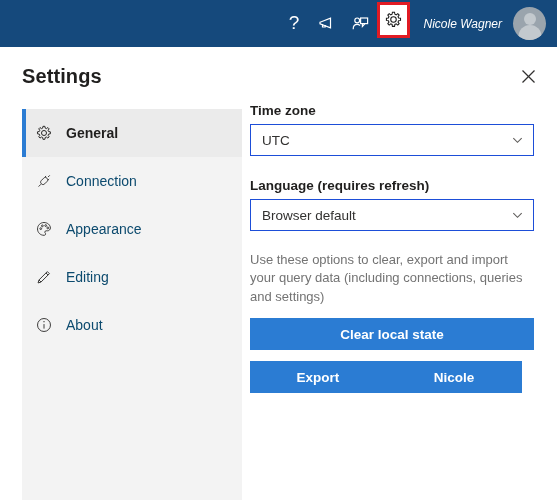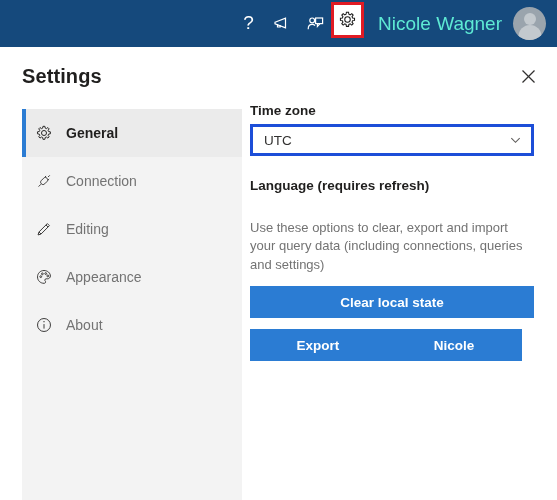--- a/index.html
+++ b/index.html
@@ -71,25 +71,26 @@
   .tb-gear-icon {
     position: relative;
     z-index: 2;
     color: #1a1a1a;
     display: flex;
     align-items: center;
     justify-content: center;
     margin-top: -9px;
   }
   .user-name {
-    color: #5eead4;
-    font-size: 19px;
+    color: #ffffff;
+    font-size: 12px;
     margin-left: 14px;
     margin-right: 11px;
     white-space: nowrap;
+    font-style: italic;
   }
   .avatar {
     width: 33px;
     height: 33px;
     border-radius: 50%;
     background: #9aa4ad;
     margin-right: 11px;
     position: relative;
     overflow: hidden;
     flex: none;
@@ -172,21 +173,21 @@
   .nav-icon {
     width: 44px;
     display: flex;
     align-items: center;
     justify-content: center;
     color: #201f1e;
     flex: none;
   }
   .nav-label {
     font-size: 14px;
-    color: #737373;
+    color: #0c4a6e;
   }
   .nav-item.active .nav-label {
     font-weight: bold;
     color: #201f1e;
   }
 
   
   .content {
     position: absolute;
     left: 250px;
@@ -196,21 +197,21 @@
   .field-label {
     font-size: 13.5px;
     font-weight: bold;
     color: #201f1e;
     margin-bottom: 6px;
   }
   .select-box {
     position: relative;
     width: 284px;
     height: 32px;
-    border: 3px solid #1d4ed8;
+    border: 1px solid #1d4ed8;
     box-sizing: border-box;
     background: #ffffff;
     display: flex;
     align-items: center;
     cursor: pointer;
   }
   .select-value {
     font-size: 13.5px;
     color: #323130;
     padding-left: 11px;
@@ -341,39 +342,39 @@
           <path d="M12.3 4.4 L10.9 5.8"></path>
           <path d="M15.7 7.8 L14.3 9.2"></path>
         </svg>
       </span>
       <span class="nav-label">Connection</span>
     </div>
 
     <div class="nav-item">
       <span class="nav-icon">
         <svg width="18" height="18" viewBox="0 0 20 20" fill="none" stroke="#323130" stroke-width="1.05">
-          <path d="M3.4 16.6 L4.4 13.3 L13.7 4 L16 6.3 L6.7 15.6 Z"></path>
-          <path d="M12.2 5.5 L14.5 7.8"></path>
-          <path d="M4.4 13.3 L6.7 15.6"></path>
-        </svg>
-      </span>
-      <span class="nav-label">Editing</span>
-    </div>
-
-    <div class="nav-item">
-      <span class="nav-icon">
-        <svg width="18" height="18" viewBox="0 0 20 20" fill="none" stroke="#323130" stroke-width="1.05">
           <path d="M10 2.8 C5.9 2.8 2.8 5.9 2.8 9.9 C2.8 13.9 5.9 17 10 17 C11.1 17 11.8 16.4 11.8 15.5 C11.8 15.1 11.6 14.7 11.3 14.4 C11 14.1 10.9 13.8 10.9 13.4 C10.9 12.6 11.6 12 12.4 12 L13.9 12 C15.6 12 17.1 10.6 17.1 8.9 C17.1 5.5 13.9 2.8 10 2.8 Z"></path>
           <circle cx="6.4" cy="9.6" r="1"></circle>
           <circle cx="8.2" cy="6.5" r="1"></circle>
           <circle cx="11.9" cy="6.2" r="1"></circle>
           <circle cx="14.2" cy="8.8" r="1"></circle>
         </svg>
       </span>
       <span class="nav-label">Appearance</span>
+    </div>
+
+    <div class="nav-item">
+      <span class="nav-icon">
+        <svg width="18" height="18" viewBox="0 0 20 20" fill="none" stroke="#323130" stroke-width="1.05">
+          <path d="M3.4 16.6 L4.4 13.3 L13.7 4 L16 6.3 L6.7 15.6 Z"></path>
+          <path d="M12.2 5.5 L14.5 7.8"></path>
+          <path d="M4.4 13.3 L6.7 15.6"></path>
+        </svg>
+      </span>
+      <span class="nav-label">Editing</span>
     </div>
 
     <div class="nav-item">
       <span class="nav-icon">
         <svg width="18" height="18" viewBox="0 0 20 20" fill="none" stroke="#323130" stroke-width="1.05">
           <circle cx="10" cy="10" r="7.2"></circle>
           <line x1="10" y1="9" x2="10" y2="14"></line>
           <circle cx="10" cy="6.3" r="0.75" fill="#323130" stroke="none"></circle>
         </svg>
       </span>
@@ -389,20 +390,28 @@
       <span class="select-chevron">
         <svg width="13" height="13" viewBox="0 0 14 14" fill="none" stroke="#605e5c" stroke-width="1.2">
           <polyline points="2.5,5 7,9.5 11.5,5"></polyline>
         </svg>
       </span>
     </div>
 
     <div class="spacer-22"></div>
 
     <div class="field-label">Language (requires refresh)</div>
+    <div class="select-box">
+      <span class="select-value">Browser default</span>
+      <span class="select-chevron">
+        <svg width="13" height="13" viewBox="0 0 14 14" fill="none" stroke="#605e5c" stroke-width="1.2">
+          <polyline points="2.5,5 7,9.5 11.5,5"></polyline>
+        </svg>
+      </span>
+    </div>
 
     <div class="spacer-20"></div>
 
     <div class="section-desc">Use these options to clear, export and import your query data (including connections, queries and settings)</div>
 
     <button class="btn btn-full">Clear local state</button>
 
     <div class="btn-row">
       <button class="btn btn-half">Export</button>
       <button class="btn btn-half">Nicole</button>

